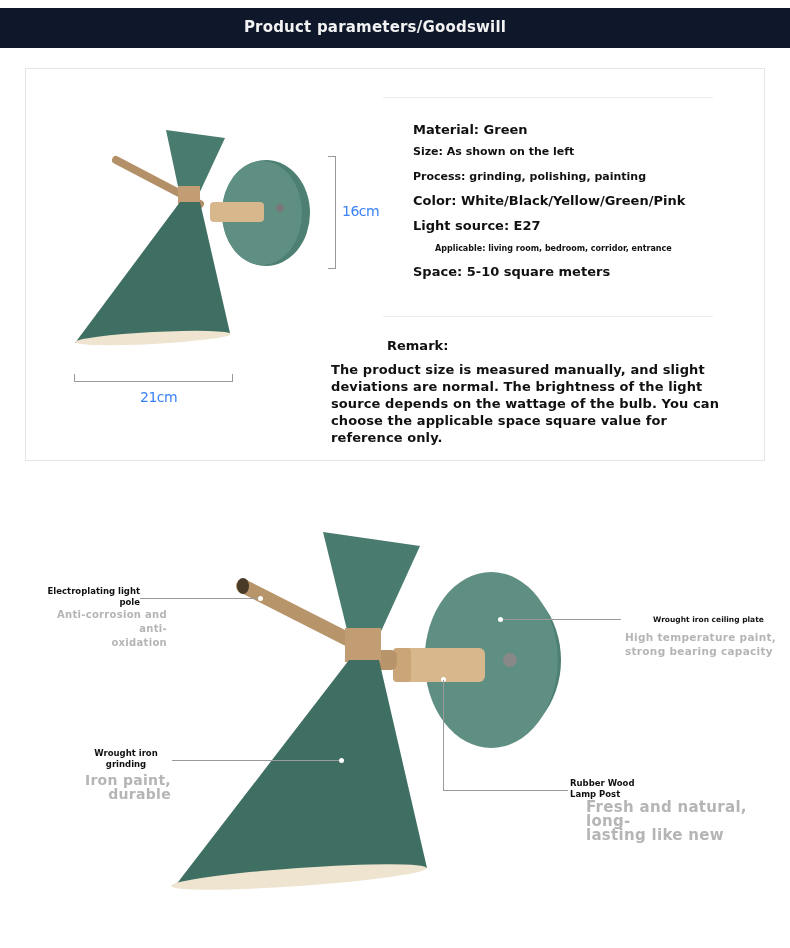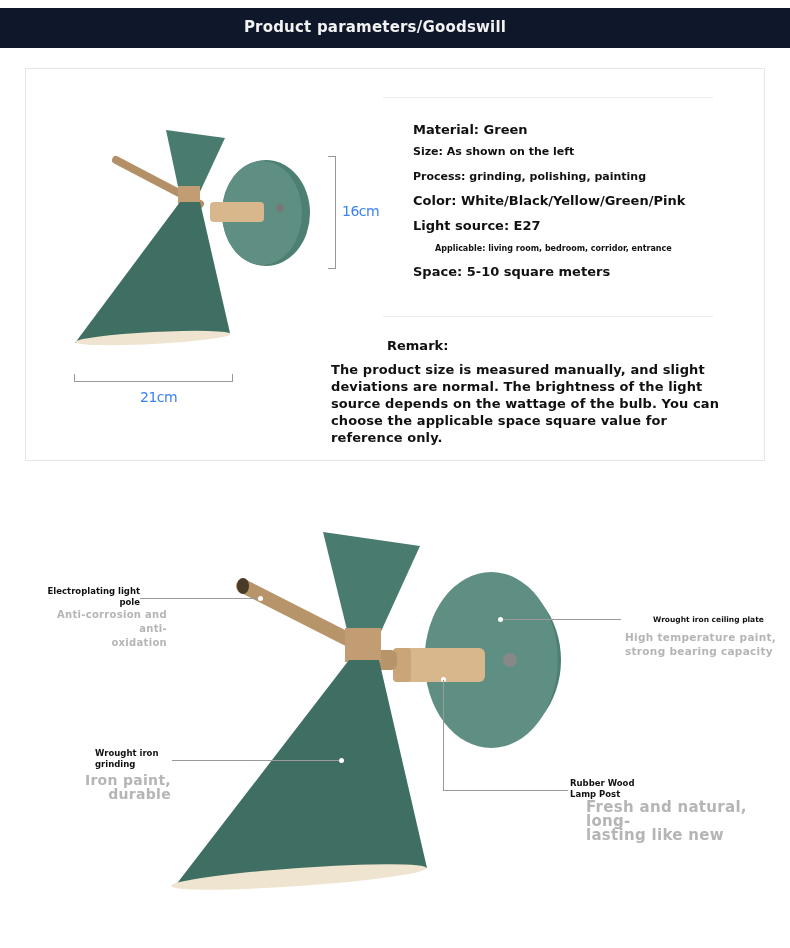--- a/index.html
+++ b/index.html
@@ -97,21 +97,21 @@
   <span>Electroplating light</span><br>
   <span>pole</span>
 </div>
 <div class="callout-sub" style="left:30px;top:608px;width:137px;text-align:right;font-size:10px;">
   <span>Anti-corrosion and anti-</span><br>
   <span>oxidation</span>
 </div>
 <div class="leader" style="left:140px;top:598px;width:120px;height:1px;"></div>
 <div class="dot" style="left:258px;top:596px;"></div>
 
-<div class="callout-title" style="left:95px;top:748px;width:90px;text-align:left;">
+<div class="callout-title" style="left:81px;top:748px;width:90px;text-align:center;">
   <span>Wrought iron</span><br>
   <span>grinding</span>
 </div>
 <div class="callout-sub" style="left:30px;top:773px;width:141px;text-align:right;font-size:14px;">Iron paint, durable</div>
 <div class="leader" style="left:172px;top:760px;width:170px;height:1px;"></div>
 <div class="dot" style="left:339px;top:758px;"></div>
 
 <div class="dot" style="left:498px;top:617px;"></div>
 <div class="leader" style="left:503px;top:619px;width:118px;height:1px;"></div>
 <div class="callout-title" style="left:625px;top:614px;font-size:7.5px;margin-left:28px;">Wrought iron ceiling plate</div>

